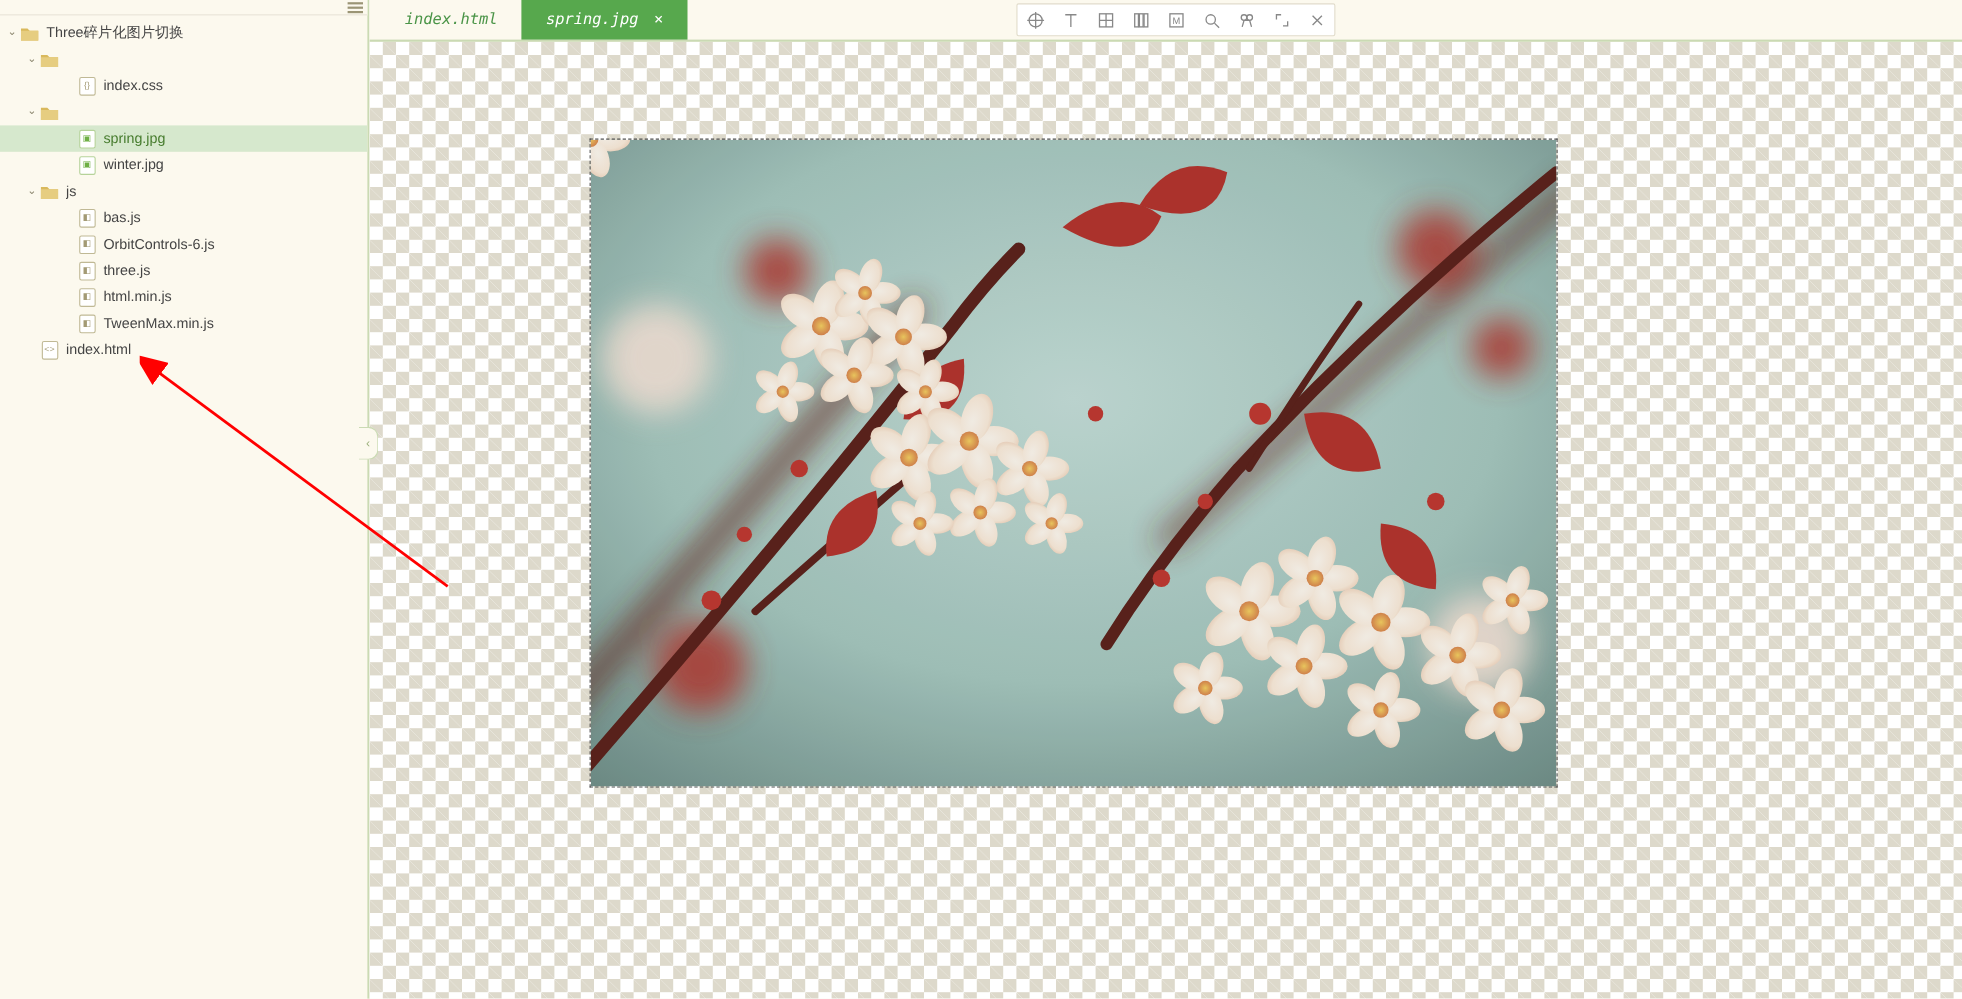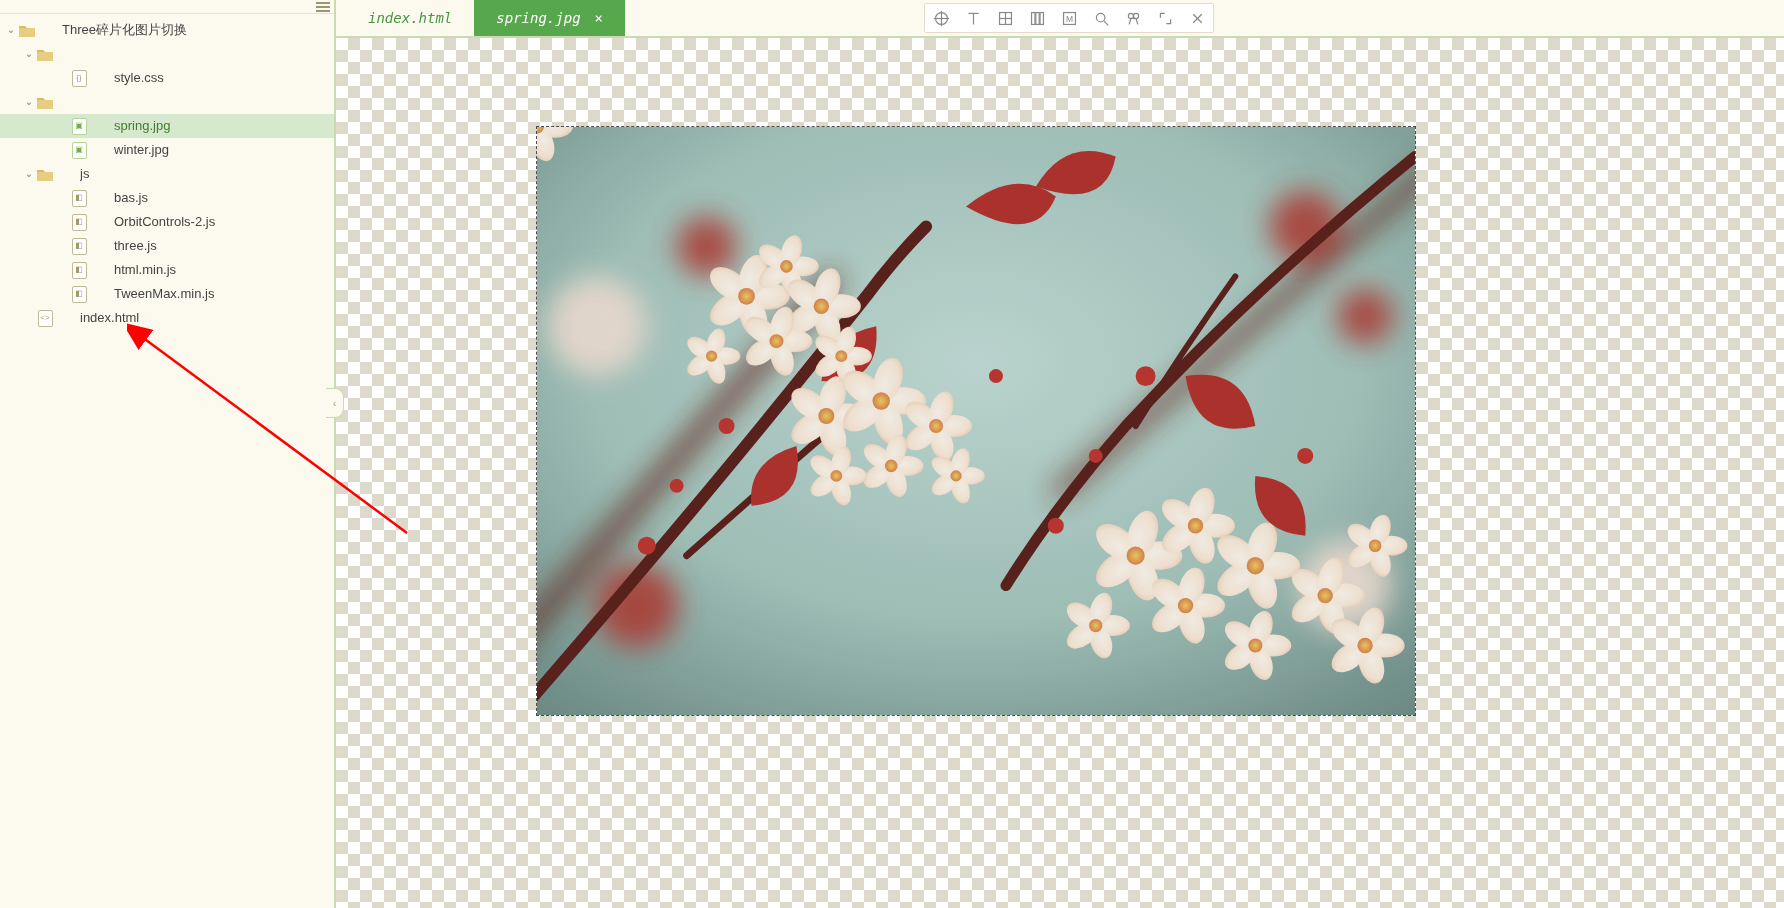--- a/index.html
+++ b/index.html
@@ -84,21 +84,20 @@
     display: inline-flex;
     align-items: center;
     justify-content: center;
     margin-right: 6px;
     flex-shrink: 0;
   }
   .tree-item .label {
     flex: 1;
     overflow: hidden;
     text-overflow: ellipsis;
-    margin-left: 20px;
   }
   .depth-0 { padding-left: 4px; }
   .depth-1 { padding-left: 22px; }
   .depth-2 { padding-left: 56px; }
 
   
   .folder-icon svg { width: 16px; height: 13px; }
   .folder-icon svg .fa { fill: #d9b95c; }
   .folder-icon svg .fb { fill: #e6cd80; }
 
@@ -276,21 +275,21 @@
               <path class="fa" d="M0 2h6l2 2h8v9H0z"></path>
               <path class="fb" d="M0 4h16v9H0z"></path>
             </svg>
   </span>
         </div>
         <div class="tree-item depth-2">
           <span class="caret empty"></span>
           <span class="icon">
             <span class="fileicon code-icon">{}</span>
           </span>
-          <span class="label">style.css</span>
+          <span class="label">index.css</span>
         </div>
         <div class="tree-item depth-1">
           <span class="caret">⌄</span>
           <span class="icon folder-icon">
     <svg viewBox="0 0 16 13">
               <path class="fa" d="M0 2h6l2 2h8v9H0z"></path>
               <path class="fb" d="M0 4h16v9H0z"></path>
             </svg>
   </span>
         </div>
@@ -323,21 +322,21 @@
           <span class="icon">
             <span class="fileicon code-icon">◧</span>
           </span>
           <span class="label">bas.js</span>
         </div>
         <div class="tree-item depth-2">
           <span class="caret empty"></span>
           <span class="icon">
             <span class="fileicon code-icon">◧</span>
           </span>
-          <span class="label">OrbitControls-2.js</span>
+          <span class="label">OrbitControls-6.js</span>
         </div>
         <div class="tree-item depth-2">
           <span class="caret empty"></span>
           <span class="icon">
             <span class="fileicon code-icon">◧</span>
           </span>
           <span class="label">three.js</span>
         </div>
         <div class="tree-item depth-2">
           <span class="caret empty"></span>

